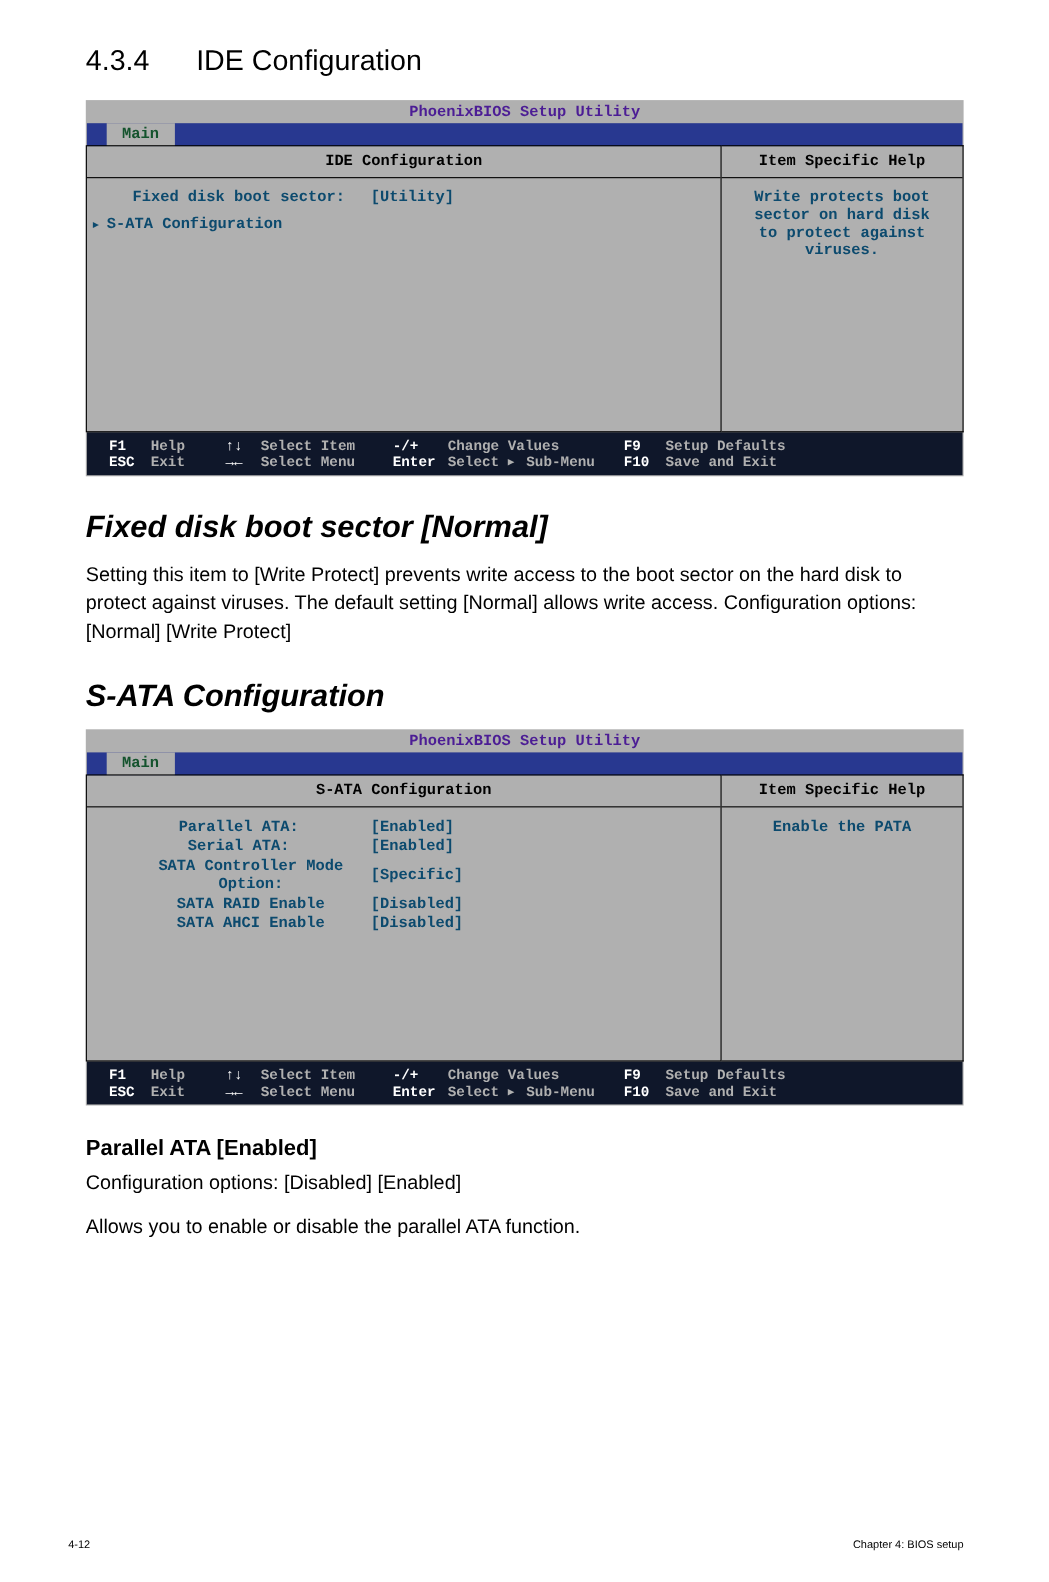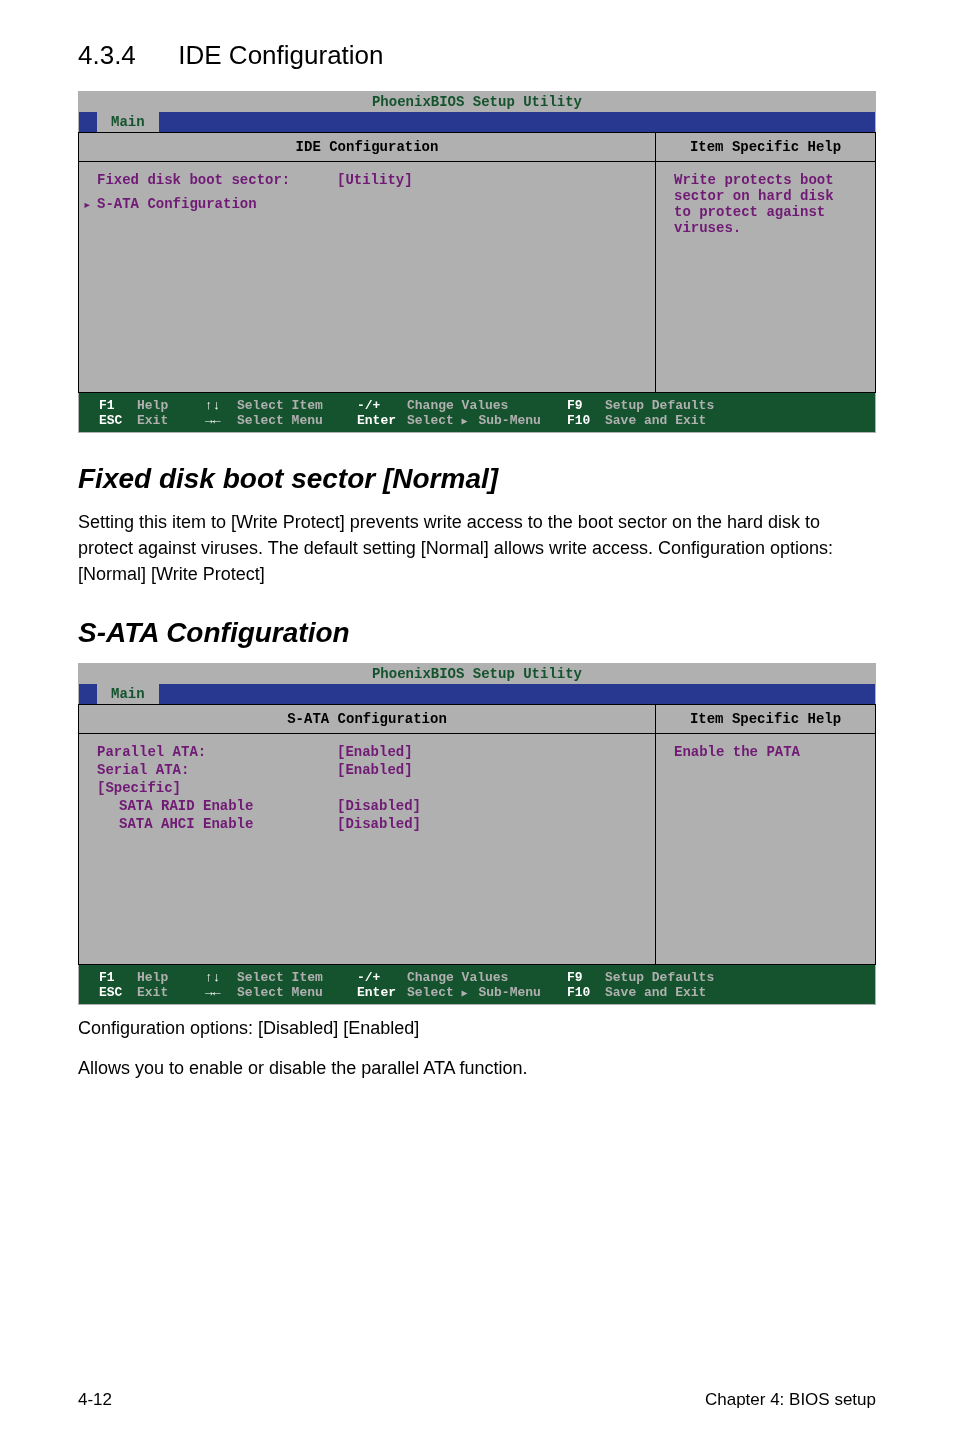--- a/index.html
+++ b/index.html
@@ -2,42 +2,42 @@
 <html><head>
 <meta charset="utf-8">
 <style>
 html,body{margin:0;padding:0;background:#fff;color:#000;font-family:Arial,Helvetica,sans-serif;}
 .page{width:954px;min-height:1438px;margin:0 auto;background:#fff;padding:40px 78px 0 78px;box-sizing:border-box;position:relative;}
 .h1{font-size:26px;font-weight:normal;margin:0 0 20px 0;}
 .h2{font-size:28px;font-weight:bold;font-style:italic;margin:30px 0 14px 0;}
 .h3{font-size:20px;font-weight:bold;margin:28px 0 6px 0;}
 .body-text{font-size:18px;line-height:1.45;margin:0 0 14px 0;}
 .bios-outer{background:#b0b0b0;padding:1px;margin:0 0 10px 0;font-family:"Courier New",monospace;font-size:14px;}
-.bios-title{background:#b0b0b0;color:#14532d;font-weight:bold;text-align:center;padding:2px 0;}
+.bios-title{background:#b0b0b0;color:#4c1d95;font-weight:bold;text-align:center;padding:2px 0;}
 .bios-tabbar{background:#283890;height:21px;display:flex;padding-left:18px;}
 .bios-tab{background:#b0b0b0;color:#14532d;font-weight:bold;padding:2px 14px;}
 .bios-body{display:flex;background:#b0b0b0;min-height:260px;}
 .bios-left{flex:1;border:1px solid #000;margin:-1px 0 0 -1px;box-sizing:border-box;}
 .bios-right{width:220px;border:1px solid #000;border-left:none;margin:-1px -1px 0 0;box-sizing:border-box;}
 .bios-section-title{text-align:center;font-weight:bold;padding:6px 0;border-bottom:1px solid #000;}
-.bios-content{padding:10px 18px;color:#701a75;font-weight:bold;}
+.bios-content{padding:10px 18px;color:#0c4a6e;font-weight:bold;text-align:center;}
 .bios-row{display:flex;align-items:center;margin-bottom:2px;}
 .bios-label{width:240px;}
 .bios-labelin{padding-left:22px;width:218px;}
 .bios-arrow{position:absolute;margin-left:-14px;}
-.bios-foot{background:#14532d;color:#b0b0b0;font-weight:bold;padding:5px 12px 4px 20px;display:flex;flex-direction:column;font-size:13px;}
+.bios-foot{background:#0f172a;color:#b0b0b0;font-weight:bold;padding:5px 12px 4px 20px;display:flex;flex-direction:column;font-size:13px;}
 .bios-foot-row{display:flex;}
 .bf-k{color:#fff;width:38px;}
 .bf-k2{color:#fff;width:50px;}
 .bf-v{width:68px;}
 .bf-v2{width:120px;}
 .bf-v3{width:160px;}
 .bf-sym{color:#fff;width:32px;}
 .subarrow{font-size:10px;margin-right:3px;vertical-align:middle;}
-.footer{position:absolute;bottom:28px;left:78px;right:78px;display:flex;justify-content:space-between;font-size:17px;}
+.footer{position:absolute;bottom:28px;left:62px;right:78px;display:flex;justify-content:space-between;font-size:10px;}
 </style>
 </head>
 <body>
 
 <div class="page">
 
 <div class="h1">
   <span>4.3.4</span>
   <span style="display:inline-block;width:28px;"></span>
   <span>IDE Configuration</span>
@@ -108,20 +108,21 @@
       <div class="bios-content">
         <div class="bios-row">
           <span class="bios-label">Parallel ATA:</span>
           <span>[Enabled]</span>
         </div>
         <div class="bios-row">
           <span class="bios-label">Serial ATA:</span>
           <span>[Enabled]</span>
         </div>
         <div class="bios-row">
+          <span class="bios-labelin">SATA Controller Mode Option:</span>
           <span>[Specific]</span>
         </div>
         <div class="bios-row">
           <span class="bios-labelin">SATA RAID Enable</span>
           <span>[Disabled]</span>
         </div>
         <div class="bios-row">
           <span class="bios-labelin">SATA AHCI Enable</span>
           <span>[Disabled]</span>
         </div>
@@ -149,20 +150,21 @@
       <span class="bf-sym">→←</span>
       <span class="bf-v2">Select Menu</span>
       <span class="bf-k2">Enter</span>
       <span class="bf-v3"><span>Select </span><span class="subarrow">▶</span><span> Sub-Menu</span></span>
       <span class="bf-k">F10</span>
       <span>Save and Exit</span>
     </div>
   </div>
 </div>
 
+<div class="h3">Parallel ATA [Enabled]</div>
 <p class="body-text">Configuration options: [Disabled] [Enabled]</p>
 <p class="body-text" style="margin-bottom:0">Allows you to enable or disable the parallel ATA function.</p>
 
 <div class="footer">
   <span>4-12</span>
   <span>Chapter 4: BIOS setup</span>
 </div>
 
 </div>
 

